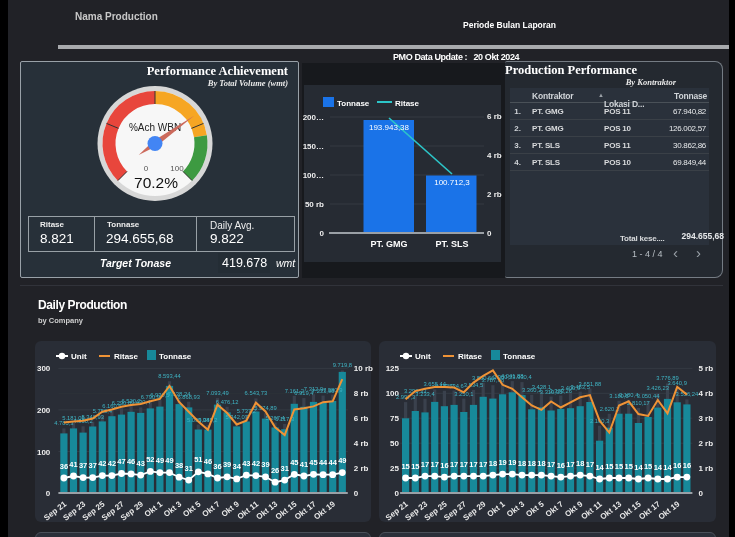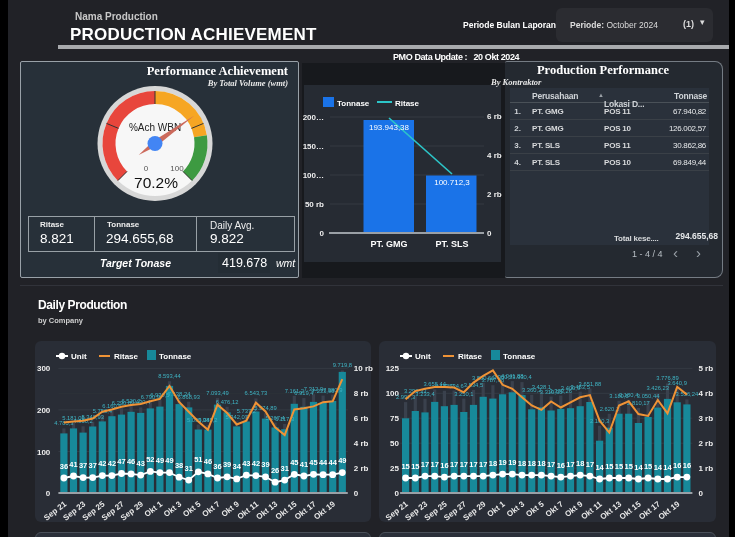--- a/index.html
+++ b/index.html
@@ -4,27 +4,21 @@
 * { margin:0; padding:0; box-sizing:border-box; }
 body { width:735px; height:537px; background:#000; font-family:"Liberation Sans", sans-serif; overflow:hidden; position:relative; }
 .page { position:absolute; left:8px; top:0; width:721px; height:537px; background:#212227; }
 .abs { position:absolute; }
 .serif { font-family:"Liberation Serif", serif; }
 </style></head>
 <body>
 <div class="page">
 
 <div class="abs" style="left:67px;top:11px;font-size:10px;font-weight:bold;color:#c8c8c8">Nama Production</div>
-<div class="abs" style="left:62px;top:25px;font-size:17px;font-weight:bold;color:#fff;letter-spacing:.2px">PRODUCTION ACHIEVEMENT</div>
 <div class="abs" style="left:455px;top:20px;font-size:8.5px;font-weight:bold;color:#fff">Periode Bulan Laporan</div>
-<div class="abs" style="left:548px;top:8px;width:157px;height:34px;background:#2b2c31;border-radius:6px">
-  <span class="abs" style="left:14px;top:12px;font-size:8.5px;color:#dcdcdc"><b>Periode:</b> October 2024</span>
-  <span class="abs" style="left:127px;top:11px;font-size:9px;font-weight:bold;color:#dcdcdc">(1)</span>
-  <span class="abs" style="left:144px;top:9px;font-size:9px;color:#dcdcdc">▾</span>
-</div>
 <div class="abs" style="left:50px;top:45px;width:671px;height:3.5px;background:#a8aaad"></div>
 <div class="abs" style="left:385px;top:52px;font-size:9px;font-weight:bold;color:#fff;letter-spacing:-.4px">PMO Data Update :&nbsp;&nbsp;&nbsp;20 Okt 2024</div>
 </div>
 
 <div class="abs" style="left:20px;top:61px;width:279px;height:217px;background:#273039;border:1px solid #99a1a8;border-radius:2px"></div>
 <div class="abs serif" style="left:20px;top:64px;width:268px;text-align:right;font-size:12.5px;font-weight:bold;color:#fff">Performance Achievement</div>
 <div class="abs serif" style="left:20px;top:78px;width:268px;text-align:right;font-size:8.5px;font-weight:bold;font-style:italic;color:#e8e8e8">By Total Volume (wmt)</div>
 <svg width="120" height="120" viewBox="0 0 120 120" style="position:absolute;left:97px;top:85px">
     <circle cx="58.0" cy="58.5" r="57.5" fill="#d7d7d7"></circle>
     <circle cx="58.0" cy="58.5" r="52.5" fill="#f7f7f7"></circle>
@@ -82,25 +76,25 @@
     <rect x="124" y="112.5" width="50.5" height="57.5" fill="#1a73e8"></rect>
     <line x1="27" y1="170" x2="182" y2="170" stroke="#9aa0a6" stroke-width="2"></line>
     <line x1="87" y1="55" x2="150" y2="111" stroke="#2cc5c8" stroke-width="1.6"></line>
     <text x="87" y="67" font-size="8" fill="#fff" text-anchor="middle">193.943,38</text>
     <text x="150" y="122" font-size="8" fill="#fff" text-anchor="middle">100.712,3</text>
     <text x="87" y="184" font-size="9" font-weight="bold" fill="#fff" text-anchor="middle">PT. GMG</text>
     <text x="150" y="184" font-size="9" font-weight="bold" fill="#fff" text-anchor="middle">PT. SLS</text>
   </svg>
 
 <div class="abs" style="left:505px;top:61px;width:218px;height:217px;background:#242930;border:1px solid #757c84;border-left:none;border-radius:2px 8px 8px 2px"></div>
-<div class="abs serif" style="left:505px;top:63px;width:196px;text-align:center;font-size:12.5px;font-weight:bold;color:#fff">Production Performance</div>
-<div class="abs serif" style="left:491px;top:77px;width:198px;text-align:left;font-size:8.5px;font-weight:bold;font-style:italic;color:#e8e8e8">By Kontraktor</div>
+<div class="abs serif" style="left:505px;top:63px;width:196px;text-align:left;font-size:12.5px;font-weight:bold;color:#fff">Production Performance</div>
+<div class="abs serif" style="left:478px;top:77px;width:198px;text-align:right;font-size:8.5px;font-weight:bold;font-style:italic;color:#e8e8e8">By Kontraktor</div>
 <div style="position:absolute;left:510px;top:88px;width:199px;height:157px;background:#2a313b">
     <div style="position:absolute;left:0;top:0;width:199px;height:15px;border-bottom:1px solid #4a5158">
-      <span style="position:absolute;left:22px;top:3px;font-size:8.5px;font-weight:bold;color:#cfd3d7;letter-spacing:-.2px">Perusahaan</span>
+      <span style="position:absolute;left:22px;top:3px;font-size:8.5px;font-weight:bold;color:#cfd3d7;letter-spacing:-.2px">Kontraktor</span>
       <span style="position:absolute;left:88px;top:4px;font-size:6px;color:#9aa0a6">▲</span>
       <span style="position:absolute;left:94px;top:11px;font-size:8.5px;font-weight:bold;color:#cfd3d7;letter-spacing:-.2px">Lokasi D...</span>
       <span style="position:absolute;right:2px;top:3px;font-size:8.5px;font-weight:bold;color:#cfd3d7;letter-spacing:-.2px">Tonnase</span>
     </div>
     <div style="position:absolute;left:0;top:15px;width:199px;height:17px;border-bottom:1px solid #3a4047">
       <span style="position:absolute;right:188px;top:4px;font-size:8px;font-weight:bold;color:#cfd3d7">1.</span>
       <span style="position:absolute;left:22px;top:4px;font-size:8px;font-weight:bold;color:#d8dadc;letter-spacing:-.2px">PT. GMG</span>
       <span style="position:absolute;left:94px;top:4px;font-size:8px;font-weight:bold;color:#d8dadc;letter-spacing:-.2px">POS 11</span>
       <span style="position:absolute;right:3px;top:4px;font-size:8px;color:#e6e8ea;letter-spacing:-.3px">67.940,82</span>
     </div>
@@ -115,21 +109,21 @@
       <span style="position:absolute;left:22px;top:4px;font-size:8px;font-weight:bold;color:#d8dadc;letter-spacing:-.2px">PT. SLS</span>
       <span style="position:absolute;left:94px;top:4px;font-size:8px;font-weight:bold;color:#d8dadc;letter-spacing:-.2px">POS 11</span>
       <span style="position:absolute;right:3px;top:4px;font-size:8px;color:#e6e8ea;letter-spacing:-.3px">30.862,86</span>
     </div>
     <div style="position:absolute;left:0;top:66px;width:199px;height:17px;border-bottom:1px solid #3a4047">
       <span style="position:absolute;right:188px;top:4px;font-size:8px;font-weight:bold;color:#cfd3d7">4.</span>
       <span style="position:absolute;left:22px;top:4px;font-size:8px;font-weight:bold;color:#d8dadc;letter-spacing:-.2px">PT. SLS</span>
       <span style="position:absolute;left:94px;top:4px;font-size:8px;font-weight:bold;color:#d8dadc;letter-spacing:-.2px">POS 10</span>
       <span style="position:absolute;right:3px;top:4px;font-size:8px;color:#e6e8ea;letter-spacing:-.3px">69.849,44</span>
     </div>
-    <div style="position:absolute;left:10px;bottom:0;width:199px;height:16px">
+    <div style="position:absolute;left:16px;bottom:0;width:199px;height:16px">
       <span style="position:absolute;left:94px;top:5px;font-size:8px;font-weight:bold;color:#d8dadc;letter-spacing:-.2px">Total kese....</span>
       <span style="position:absolute;right:1px;top:2px;font-size:8.5px;font-weight:bold;color:#e6e8ea">294.655,68</span>
     </div>
   </div>
 <div style="position:absolute;left:632px;top:249px;font-size:9px;color:#b9bfc5">1 - 4 / 4</div>
 <div style="position:absolute;left:673px;top:244px;font-size:15px;color:#9aa1a8">‹</div>
 <div style="position:absolute;left:696px;top:244px;font-size:15px;color:#9aa1a8">›</div>
 
 <div class="abs" style="left:20px;top:285px;width:703px;height:1px;background:#31333a"></div>
 

